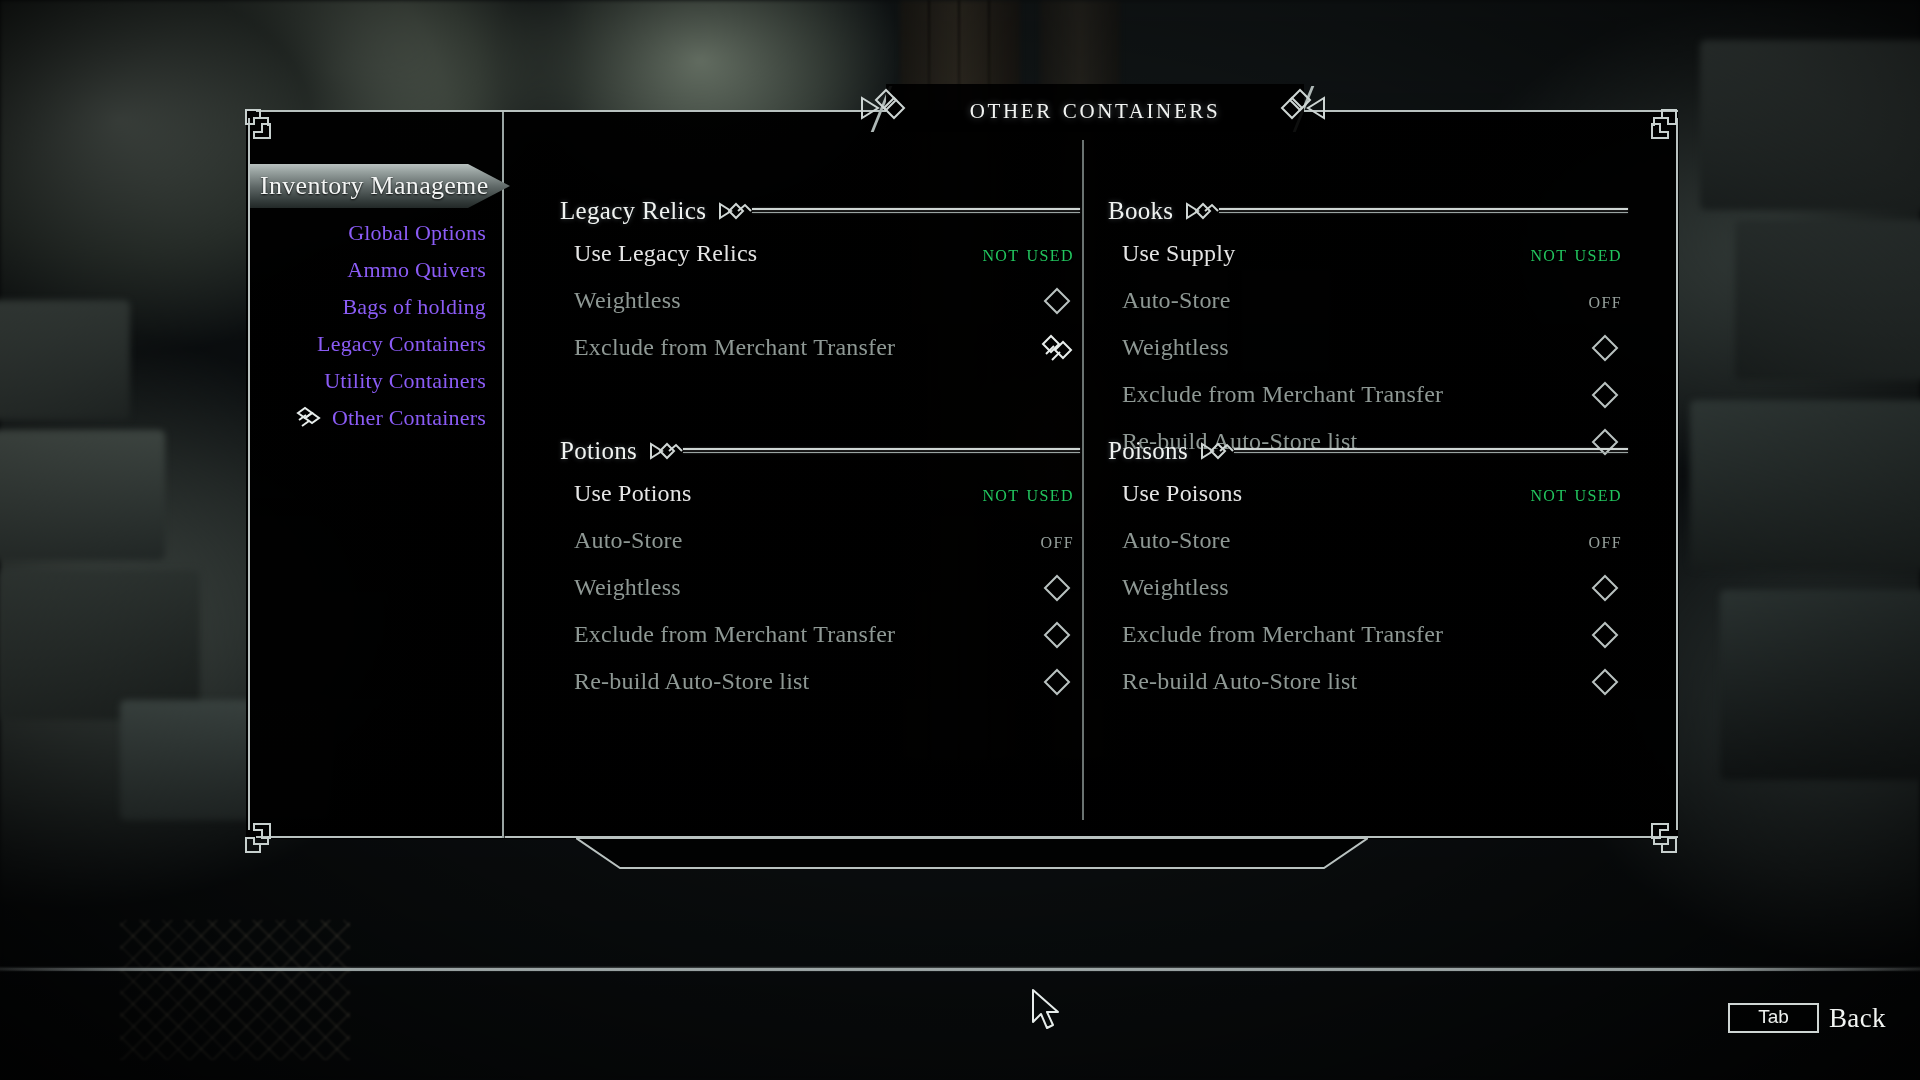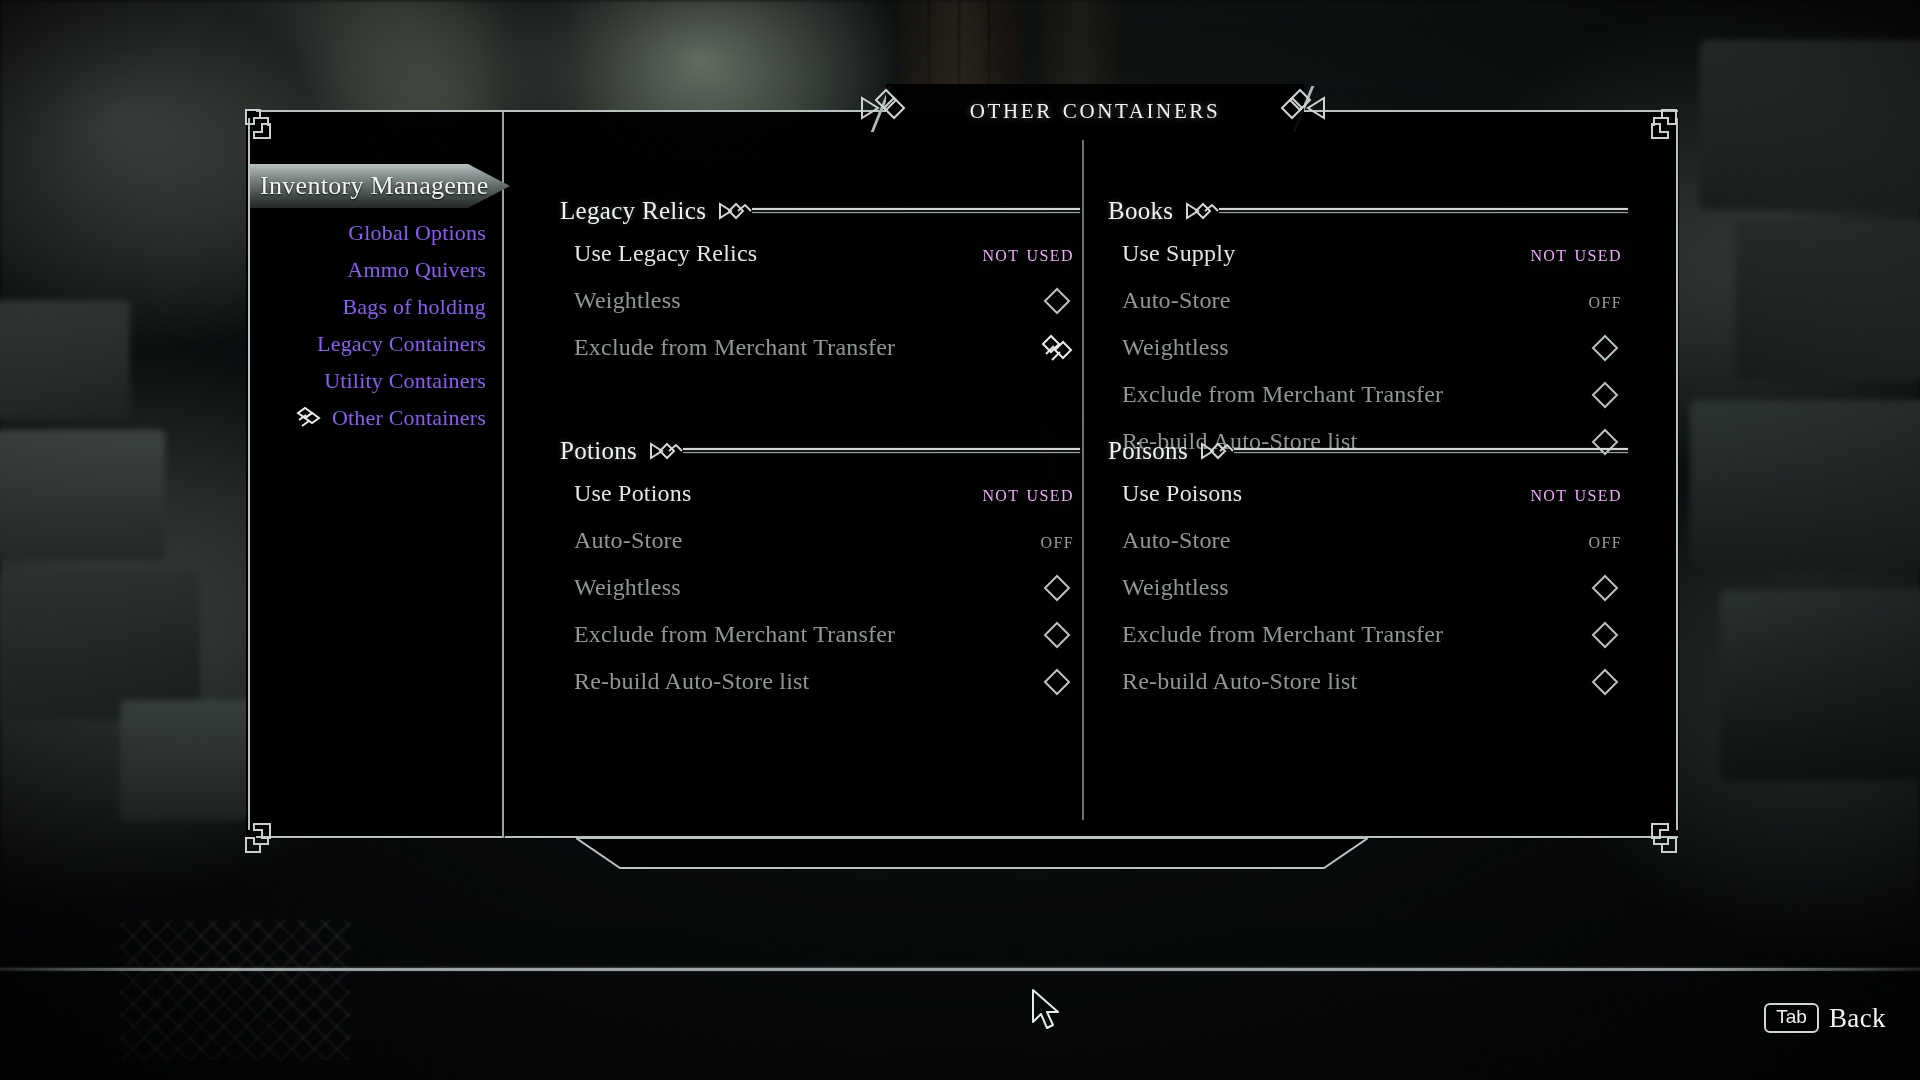--- a/index.html
+++ b/index.html
@@ -159,41 +159,41 @@
   .row .name{
     font-size:24px;letter-spacing:.2px;white-space:nowrap;
     text-shadow:0 1px 2px rgba(0,0,0,.95);
   }
   .row .val{
     position:absolute;right:6px;top:0;height:47px;display:flex;align-items:center;
     font-size:23px;letter-spacing:1.4px;font-variant:small-caps;text-transform:lowercase;
     text-shadow:0 1px 2px rgba(0,0,0,.95);
   }
   .row.enabled .name{color:#e5e5e5;}
-  .row.enabled .val{color:#f0abfc;}
+  .row.enabled .val{color:#22c55e;}
   .row.disabled .name{color:#8e9894;}
   .row.disabled .val{color:#96a09c;}
 
   .dia{
     position:absolute;right:0;top:0;height:47px;width:46px;
     display:flex;align-items:center;justify-content:center;
   }
   .dia svg{display:block;}
 
   
   #cursor{position:absolute;left:1030px;top:988px;width:34px;height:44px;z-index:20;}
 
   
   #hudline{position:absolute;left:0;top:968px;width:1920px;height:3px;
     background:linear-gradient(90deg,rgba(150,160,160,.0),rgba(170,180,180,.85) 12%,rgba(170,180,180,.85) 88%,rgba(150,160,160,0));}
   #backbtn{
     position:absolute;right:34px;top:1000px;height:36px;display:flex;align-items:center;gap:10px;z-index:20;
   }
   #keycap{
-    border:2px solid #cfd6d4;border-radius:6px;padding:2px 10px 3px;
+    border:2px solid #cfd6d4;border-radius:0;padding:2px 28px 3px;
     font-size:19px;color:#eef1ef;background:rgba(0,0,0,.45);
     font-family:"Liberation Sans","DejaVu Sans",sans-serif;
     line-height:1.1;
   }
   #backlabel{font-size:27px;color:#f1f4f2;letter-spacing:.4px;text-shadow:0 1px 2px #000;}
 </style>
 </head>
 <body>
 
 <div id="bg">

